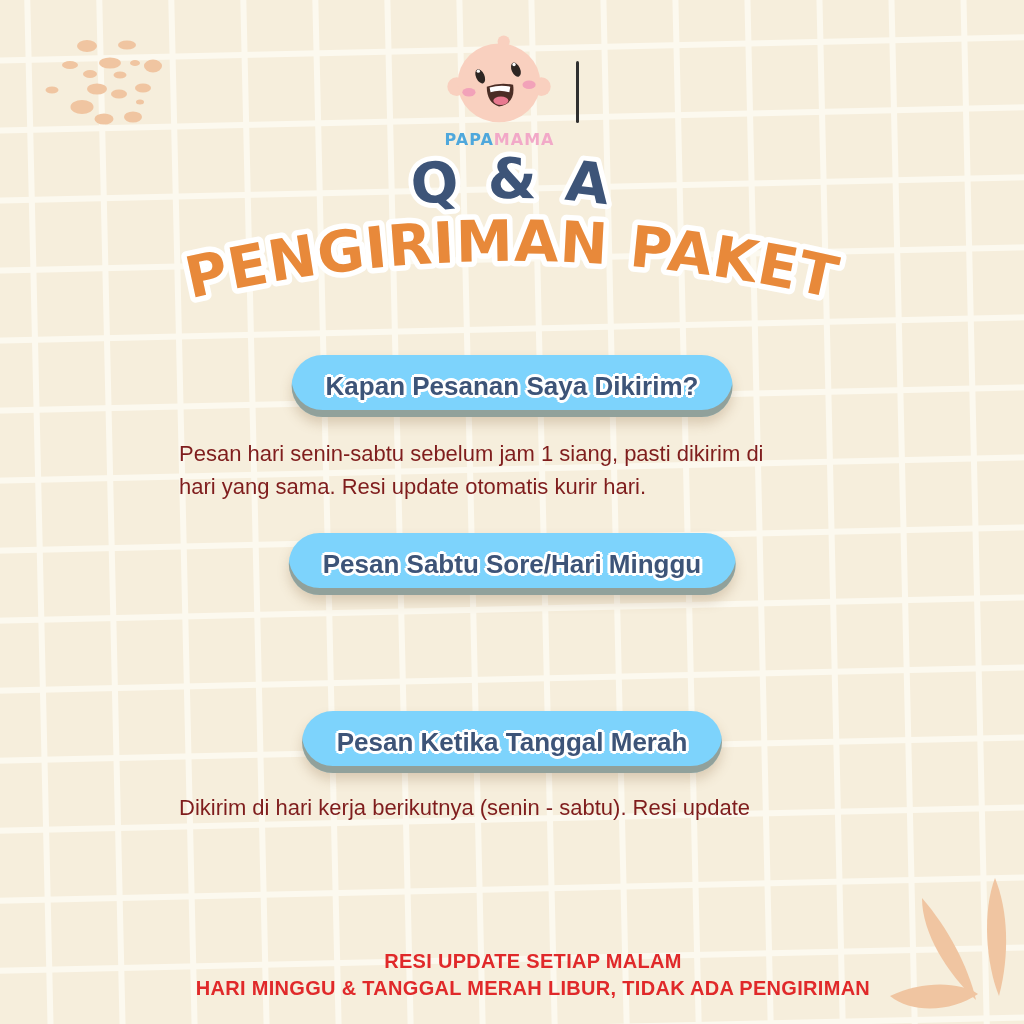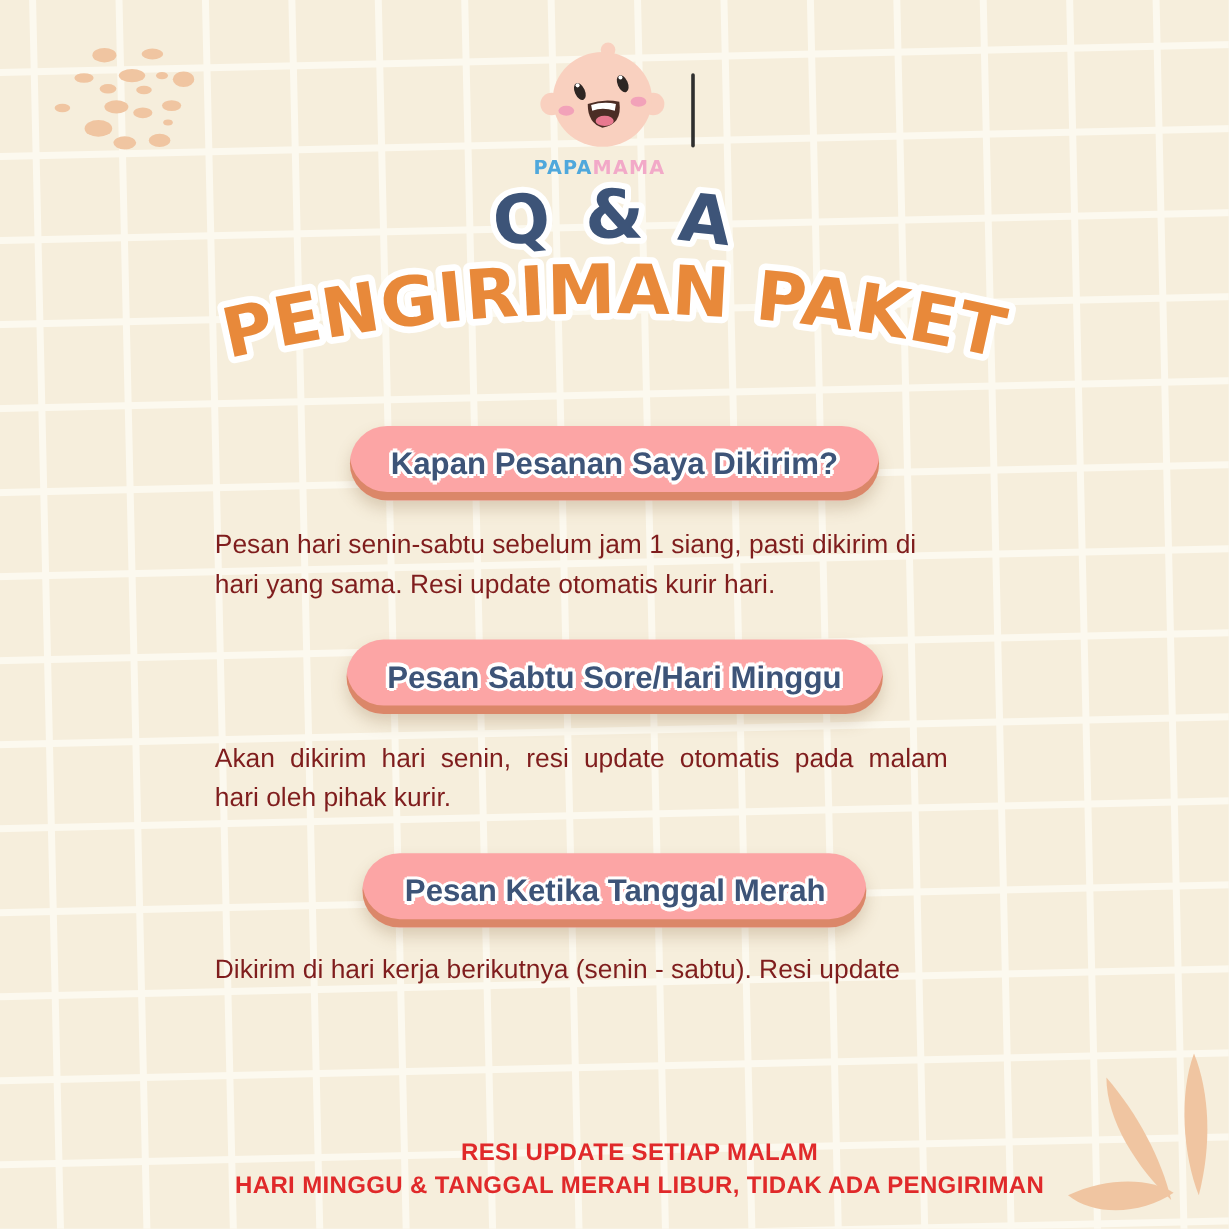--- a/index.html
+++ b/index.html
@@ -13,34 +13,34 @@
       linear-gradient(to bottom,#FCF9EF 0 6px,transparent 6px);
     background-size:72px 70px;background-position:34px 46px;
     transform:rotate(-1.3deg);}
 
   .decor{position:absolute;pointer-events:none;}
   .decor.dots{left:22px;top:20px;}
   .decor.leaves{left:852px;top:872px;}
 
   
   .header{position:absolute;top:34px;left:0;width:100%;display:flex;justify-content:center;align-items:center;gap:22px;}
-  .logo-col{display:flex;flex-direction:column;align-items:flex-end;}
+  .logo-col{display:flex;flex-direction:column;align-items:center;}
   .brand{font-weight:bold;font-size:16px;letter-spacing:1px;font-family:"DejaVu Sans",sans-serif;margin-top:2px;}
   .brand .papa{color:#4FA8DC;}
   .brand .mama{color:#F2A9C8;}
   .divider{width:3px;height:62px;background:#2F2F2F;border-radius:2px;}
   .badge{color:#2F2F2F;font-weight:bold;font-size:16px;letter-spacing:5px;line-height:1.85;font-family:"Liberation Sans",sans-serif;}
 
   
   .title-qa{position:absolute;top:142px;left:50%;transform:translateX(-50%);}
   .title-sub{position:absolute;top:194px;left:50%;transform:translateX(-50%);}
 
   
   .pill{position:absolute;left:50%;transform:translateX(-50%);height:62px;min-width:420px;
-    background:#fca5a5;border-radius:32px;display:flex;align-items:center;justify-content:flex-end;
+    background:#7dd3fc;border-radius:32px;display:flex;align-items:center;justify-content:center;
     padding:0 34px;box-sizing:border-box;
     box-shadow:inset 0 -7px 0 rgba(173,92,22,.42), 0 7px 12px rgba(135,98,60,.25);}
   .pill span{font-family:"Liberation Sans",sans-serif;font-weight:bold;font-size:26px;color:#3D5478;
     text-shadow:-2px -2px 0 #fff,2px -2px 0 #fff,-2px 2px 0 #fff,2px 2px 0 #fff,
                  0 -3px 0 #fff,0 3px 0 #fff,-3px 0 0 #fff,3px 0 0 #fff;}
   .pill-1{top:355px;} .pill-2{top:533px;} .pill-3{top:711px;}
 
   
   .answer{position:absolute;left:179px;width:680px;color:#7f1d1d;font-size:22px;}
   .answer .line{white-space:nowrap;line-height:33px;}
@@ -133,24 +133,20 @@
     <span>Kapan Pesanan Saya Dikirim?</span>
   </div>
   <div class="answer ans-1">
     <div class="line">Pesan hari senin-sabtu sebelum jam 1 siang, pasti dikirim di</div>
     <div class="line">hari yang sama. Resi update otomatis kurir hari.</div>
   </div>
 
   <div class="pill pill-2">
     <span>Pesan Sabtu Sore/Hari Minggu</span>
   </div>
-  <div class="answer ans-2">
-    <div class="line stretch">Akan dikirim hari senin, resi update otomatis pada malam</div>
-    <div class="line">hari oleh pihak kurir.</div>
-  </div>
 
   <div class="pill pill-3">
     <span>Pesan Ketika Tanggal Merah</span>
   </div>
   <div class="answer ans-3">
     <div class="line">Dikirim di hari kerja berikutnya (senin - sabtu). Resi update</div>
   </div>
 
   <div class="footer">
     <div>RESI UPDATE SETIAP MALAM</div>

